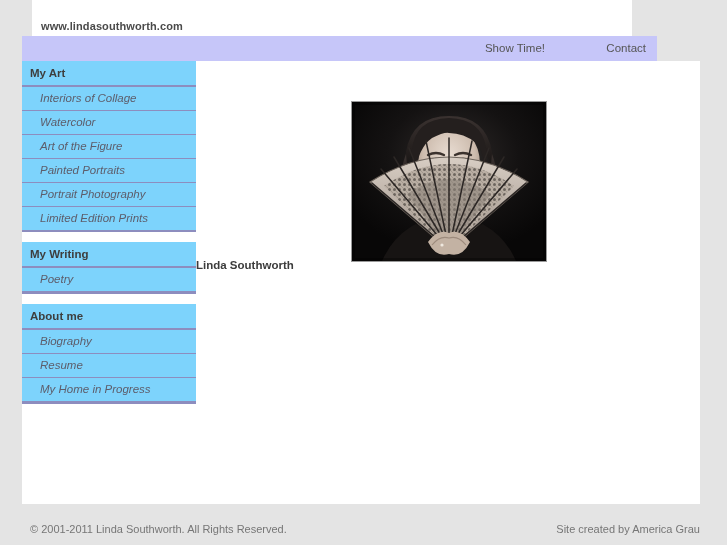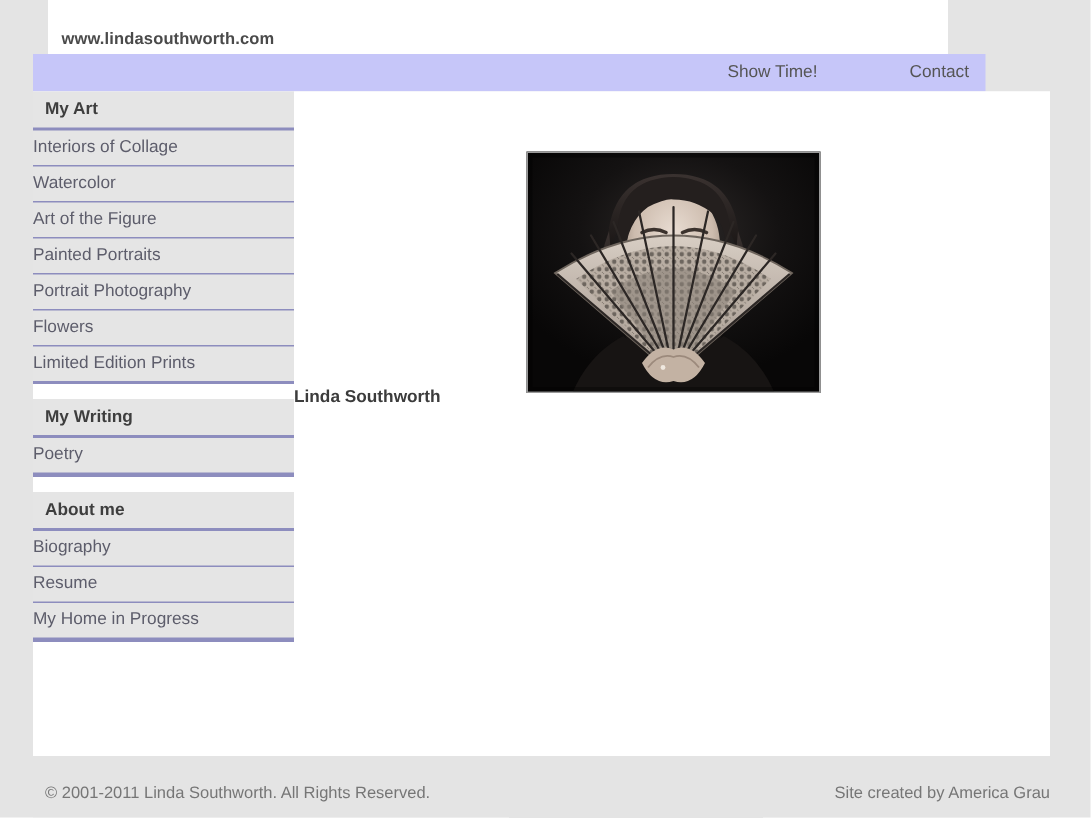--- a/index.html
+++ b/index.html
@@ -77,43 +77,45 @@
 
   
   #sidebar {
     position: absolute;
     left: 0;
     top: 0;
     width: 174px;
   }
   .nav-group {
     margin-bottom: 10px;
-    background: #e5e5e5;
+    background: #7dd3fc;
     border-bottom: 2px solid #8d8dbe;
   }
   .group-title {
     height: 24px;
     line-height: 24px;
     padding-left: 8px;
     font-size: 11.5px;
     font-weight: bold;
     color: #3e3e3e;
     border-bottom: 2px solid #8d8dbe;
     white-space: nowrap;
   }
   .nav-item {
     display: block;
     height: 23px;
     line-height: 23px;
+    padding-left: 18px;
     font-size: 11.5px;
     color: #5d5d6b;
     text-decoration: none;
     border-bottom: 1px solid #8d8dbe;
     white-space: nowrap;
     cursor: pointer;
+    font-style: italic;
   }
   .nav-item.last {
     border-bottom: none;
   }
 
   
   #content {
     position: absolute;
     left: 174px;
     top: 0;
@@ -199,21 +201,20 @@
 
     <div id="sidebar">
 
       <div class="nav-group">
         <div class="group-title">My Art</div>
         <a class="nav-item" href="#">Interiors of Collage</a>
         <a class="nav-item" href="#">Watercolor</a>
         <a class="nav-item" href="#">Art of the Figure</a>
         <a class="nav-item" href="#">Painted Portraits</a>
         <a class="nav-item" href="#">Portrait Photography</a>
-        <a class="nav-item" href="#">Flowers</a>
         <a class="nav-item last" href="#">Limited Edition Prints</a>
       </div>
 
       <div class="nav-group">
         <div class="group-title">My Writing</div>
         <a class="nav-item" href="#">Poetry</a>
       </div>
 
       <div class="nav-group">
         <div class="group-title">About me</div>

